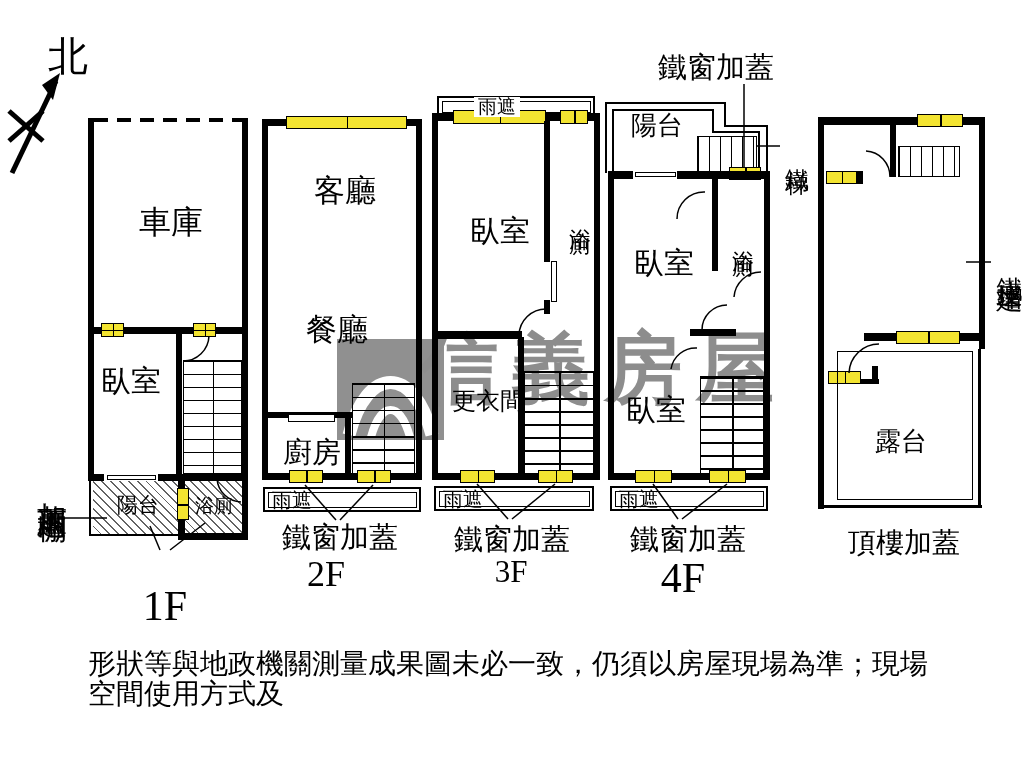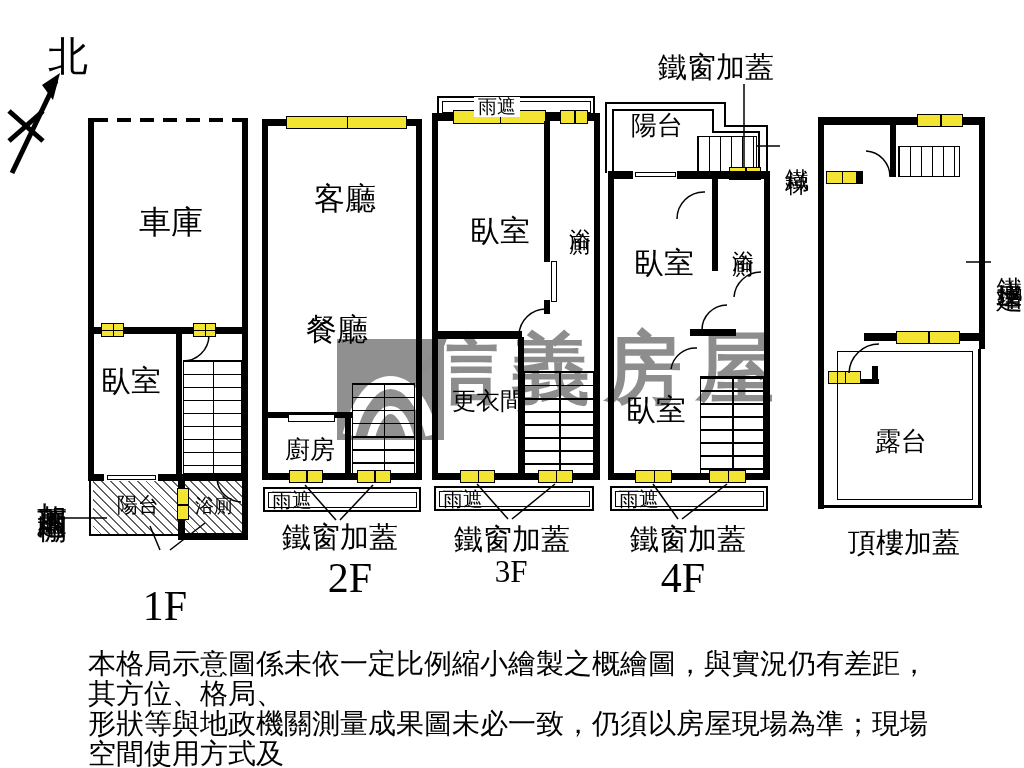--- a/index.html
+++ b/index.html
@@ -76,26 +76,26 @@
   <div class="w" style="left:262px;top:119px;width:6px;height:361px"></div>
   <div class="w" style="left:416px;top:119px;width:6px;height:361px"></div>
   <div class="w" style="left:262px;top:412px;width:90px;height:6px"></div>
   <div class="w" style="left:345px;top:412px;width:6px;height:68px"></div>
   <div class="sill" style="left:288px;top:414px;width:47px;height:8px"></div>
   <div class="stairs mid" style="left:352px;top:383px;width:63px;height:92px"></div>
   <div class="w" style="left:262px;top:473px;width:160px;height:7px"></div>
   <div class="win" style="left:289px;top:470px;width:34px;height:13px"></div>
   <div class="win" style="left:357px;top:470px;width:34px;height:13px"></div>
   <div class="strip" style="left:263px;top:487px;width:158px;height:25px"></div>
-  <div class="lbl" style="left:310px;top:183px;width:70px;font-size:31px">客廳</div>
+  <div class="lbl" style="left:310px;top:175px;width:70px;font-size:31px">客廳</div>
   <div class="lbl" style="left:302px;top:314px;width:70px;font-size:31px">餐廳</div>
-  <div class="lbl" style="left:283px;top:437px;width:54px;font-size:25px">廚房</div>
+  <div class="lbl" style="left:283px;top:437px;width:54px;font-size:29px">廚房</div>
   <div class="lbl" style="left:270px;top:490px;width:44px;font-size:20px">雨遮</div>
   <div class="lbl" style="left:281px;top:522px;width:118px;font-size:29px">鐵窗加蓋</div>
-  <div class="lbl" style="left:320px;top:556px;width:60px;font-size:42px">2F</div>
+  <div class="lbl" style="left:296px;top:556px;width:60px;font-size:36px">2F</div>
 
   <div class="strip" style="left:437px;top:96px;width:158px;height:21px"></div>
   <div class="lbl" style="left:474px;top:97px;width:46px;font-size:19px;background:#fff">雨遮</div>
   <div class="w" style="left:432px;top:113px;width:168px;height:8px"></div>
   <div class="win" style="left:453px;top:110px;width:93px;height:14px"></div>
   <div class="win" style="left:560px;top:110px;width:28px;height:14px"></div>
   <div class="w" style="left:432px;top:113px;width:6px;height:367px"></div>
   <div class="w" style="left:594px;top:113px;width:6px;height:367px"></div>
   <div class="w" style="left:544px;top:121px;width:6px;height:141px"></div>
   <div class="w" style="left:544px;top:300px;width:6px;height:14px"></div>
@@ -197,18 +197,17 @@
   <div id="wm">
     <svg style="position:absolute;left:337px;top:339px" width="107" height="101" viewBox="0 0 107 101">
       <rect width="107" height="101" fill="#909090"></rect>
       <path d="M12,96 C30,26 77,26 95,96" stroke="#fff" stroke-width="13" fill="none"></path>
       <path d="M34,98 C44,62 63,62 73,98" stroke="#fff" stroke-width="8" fill="none"></path>
     </svg>
     <div class="brand">信義房屋</div>
   </div>
 
   <div id="disclaimer">
-    <div>本格局示意圖係未依一定比例縮小繪製之概繪圖，與實況仍有差距，其方位、格局、</div>
     <div>形狀等與地政機關測量成果圖未必一致，仍須以房屋現場為準；現場空間使用方式及</div>
 
   </div>
 
 </div>
 
 </body></html>

